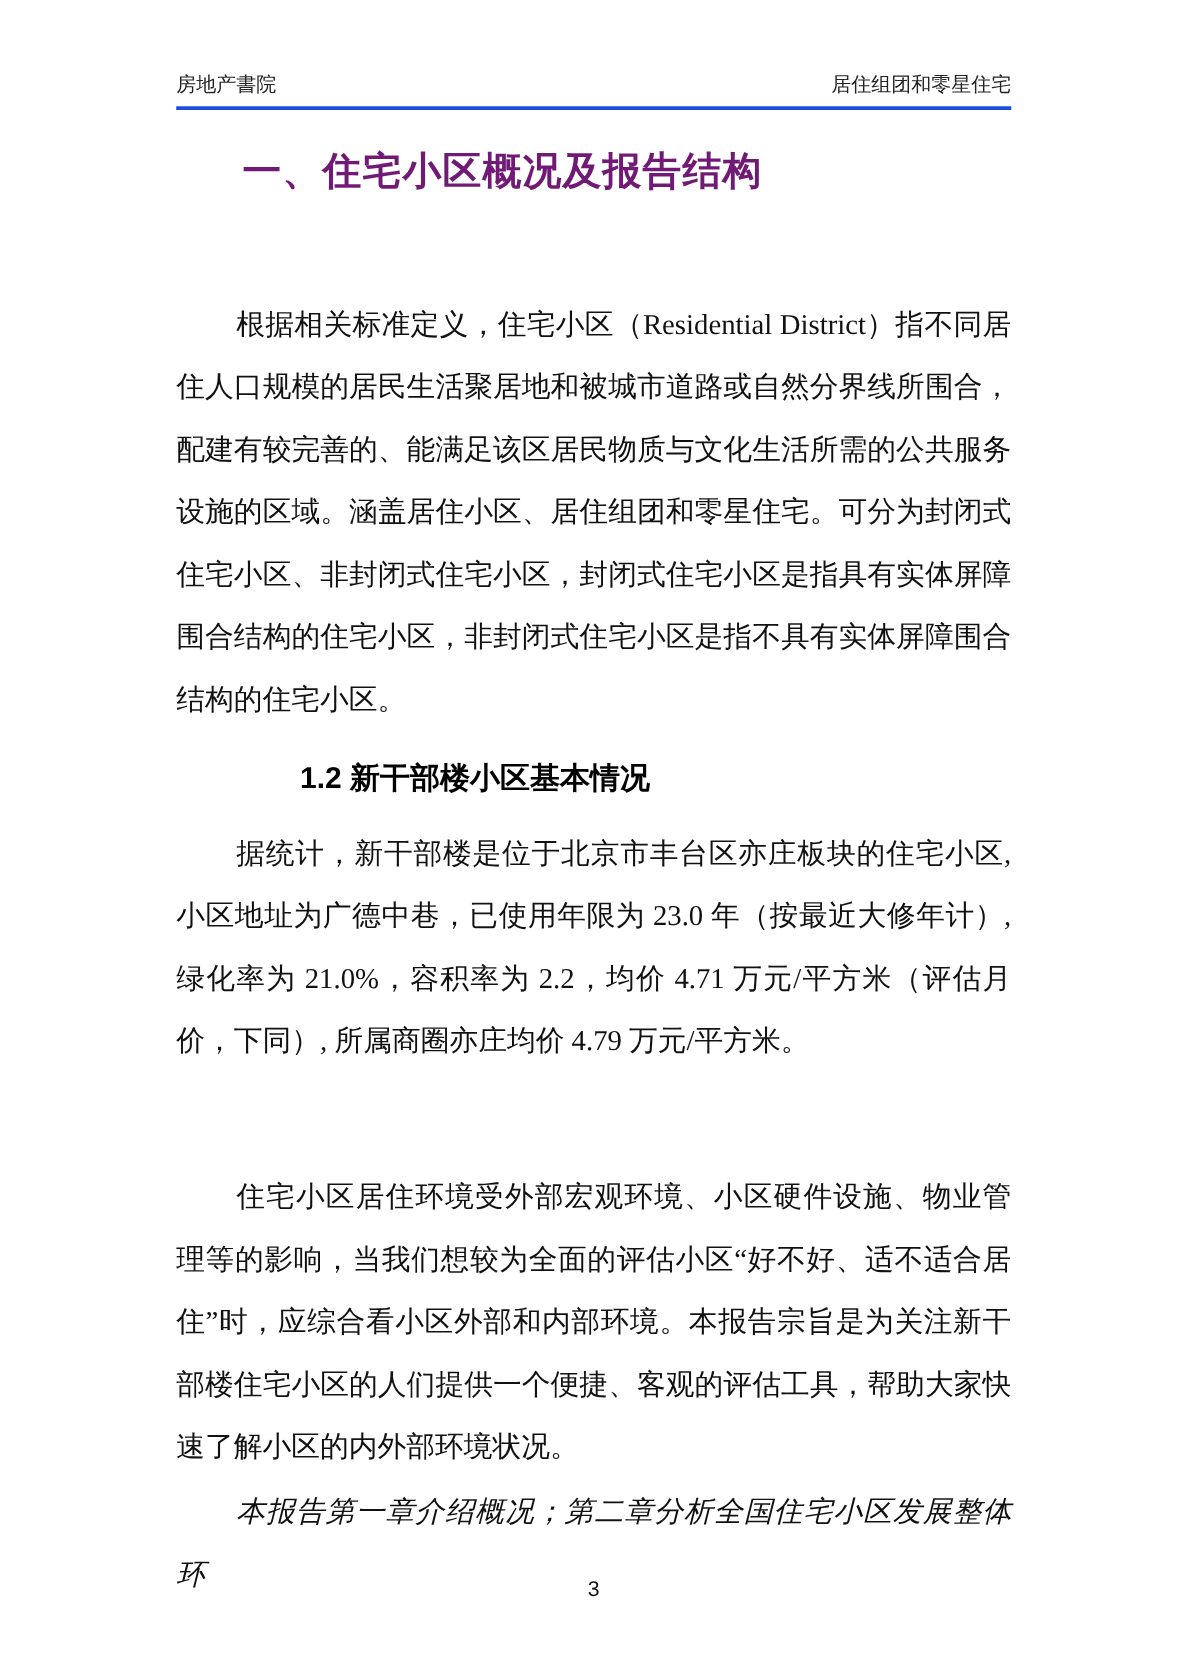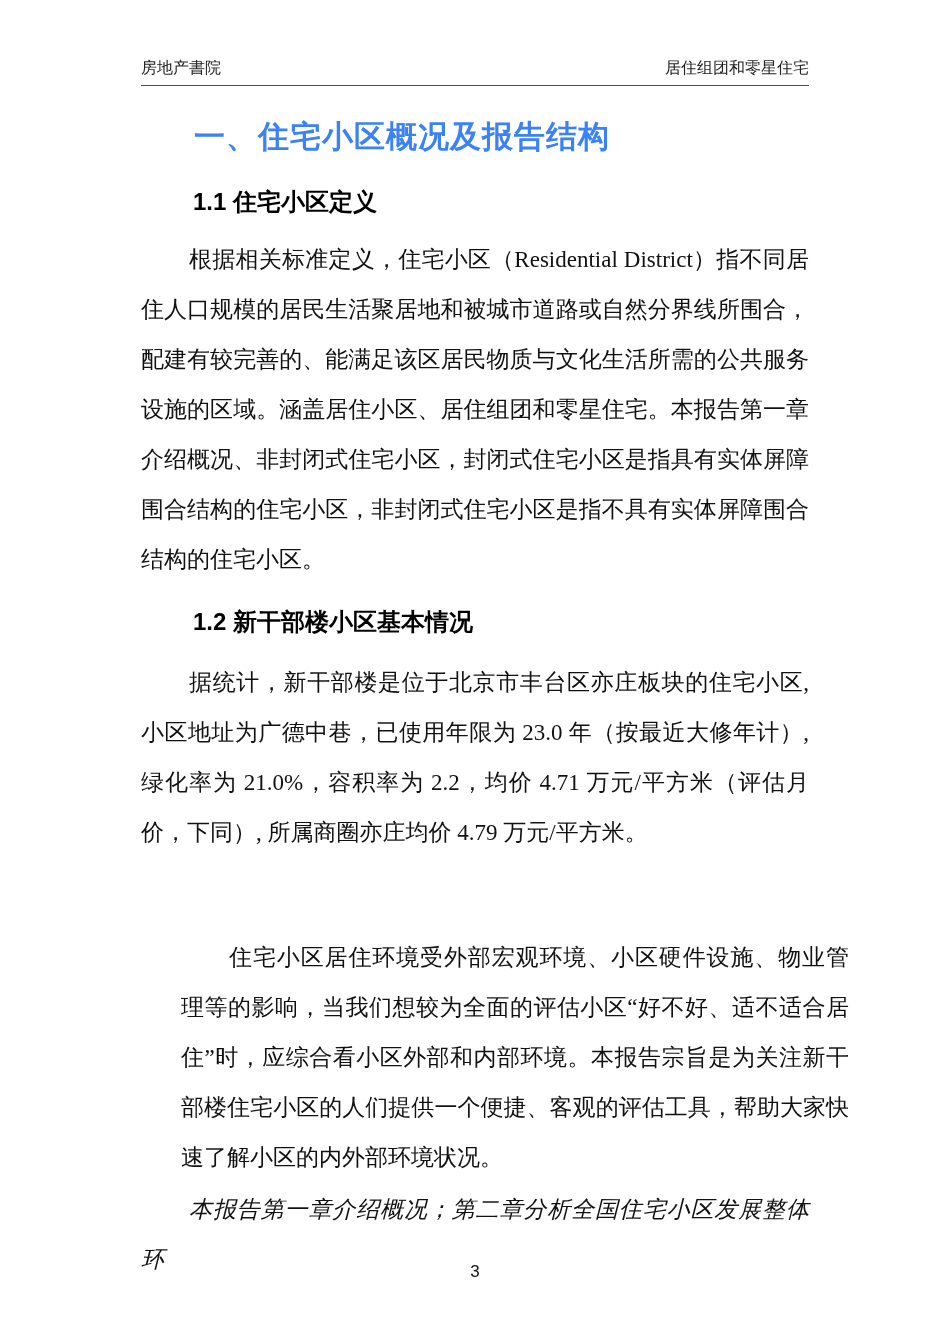--- a/index.html
+++ b/index.html
@@ -18,66 +18,66 @@
   
   .header {
     position: absolute;
     top: 58px;
     left: 141px;
     width: 668px;
     display: flex;
     justify-content: space-between;
     align-items: flex-end;
     padding-bottom: 6px;
-    border-bottom: 1px solid #1d4ed8;
+    border-bottom: 3px solid #1d4ed8;
     font-family: "Liberation Sans", "DejaVu Sans", sans-serif;
     font-size: 16px;
     color: #222222;
   }
   
   .doc-title {
     position: absolute;
     top: 116px;
     left: 194px;
     margin: 0;
     font-family: "Liberation Sans", "DejaVu Sans", sans-serif;
     font-weight: 700;
     font-size: 31px;
-    color: #3b82f6;
+    color: #701a75;
     letter-spacing: 1px;
   }
   .sec-heading {
     position: absolute;
     left: 193px;
     margin: 0;
     font-family: "Liberation Sans", "DejaVu Sans", sans-serif;
     font-weight: 700;
     font-size: 24px;
     color: #000000;
   }
   #sec-heading-1 { top: 186px; }
-  #sec-heading-2 { top: 606px; }
+  #sec-heading-2 { top: 606px; margin-left: 47px; }
   #sec-heading-3 { top: 883px; }
   
   .para {
     position: absolute;
     left: 141px;
     width: 668px;
     margin: 0;
     font-family: "Liberation Serif", "DejaVu Serif", serif;
     font-size: 23px;
     line-height: 50px;
     color: #111111;
     text-align: justify;
     text-justify: inter-character;
     text-indent: 48px;
   }
   #para-1 { top: 235px; }
   #para-2 { top: 658px; }
-  #para-3 { top: 933px; margin-left: 40px; }
+  #para-3 { top: 933px; }
   #para-4 { top: 1185px; font-style: italic; }
   
   .footer {
     position: absolute;
     top: 1262px;
     left: 0;
     width: 950px;
     text-align: center;
     font-family: "Liberation Sans", "DejaVu Sans", sans-serif;
     font-size: 17px;
@@ -89,23 +89,22 @@
 
 <div class="page">
 
   <div class="header">
     <span>房地产書院</span>
     <span>居住组团和零星住宅</span>
   </div>
 
   <h1 class="doc-title">一、住宅小区概况及报告结构</h1>
 
-  <h2 class="sec-heading" id="sec-heading-1">1.1 住宅小区定义</h2>
 
-  <p class="para" id="para-1">根据相关标准定义，住宅小区（Residential District）指不同居住人口规模的居民生活聚居地和被城市道路或自然分界线所围合，配建有较完善的、能满足该区居民物质与文化生活所需的公共服务设施的区域。涵盖居住小区、居住组团和零星住宅。本报告第一章介绍概况、非封闭式住宅小区，封闭式住宅小区是指具有实体屏障围合结构的住宅小区，非封闭式住宅小区是指不具有实体屏障围合结构的住宅小区。</p>
+  <p class="para" id="para-1">根据相关标准定义，住宅小区（Residential District）指不同居住人口规模的居民生活聚居地和被城市道路或自然分界线所围合，配建有较完善的、能满足该区居民物质与文化生活所需的公共服务设施的区域。涵盖居住小区、居住组团和零星住宅。可分为封闭式住宅小区、非封闭式住宅小区，封闭式住宅小区是指具有实体屏障围合结构的住宅小区，非封闭式住宅小区是指不具有实体屏障围合结构的住宅小区。</p>
 
   <h2 class="sec-heading" id="sec-heading-2">1.2 新干部楼小区基本情况</h2>
 
   <p class="para" id="para-2">据统计，新干部楼是位于北京市丰台区亦庄板块的住宅小区, 小区地址为广德中巷，已使用年限为 23.0 年（按最近大修年计）, 绿化率为 21.0%，容积率为 2.2，均价 4.71 万元/平方米（评估月价，下同）, 所属商圈亦庄均价 4.79 万元/平方米。</p>
 
 
   <p class="para" id="para-3">住宅小区居住环境受外部宏观环境、小区硬件设施、物业管理等的影响，当我们想较为全面的评估小区“好不好、适不适合居住”时，应综合看小区外部和内部环境。本报告宗旨是为关注新干部楼住宅小区的人们提供一个便捷、客观的评估工具，帮助大家快速了解小区的内外部环境状况。</p>
 
   <p class="para" id="para-4">本报告第一章介绍概况；第二章分析全国住宅小区发展整体环</p>
 

